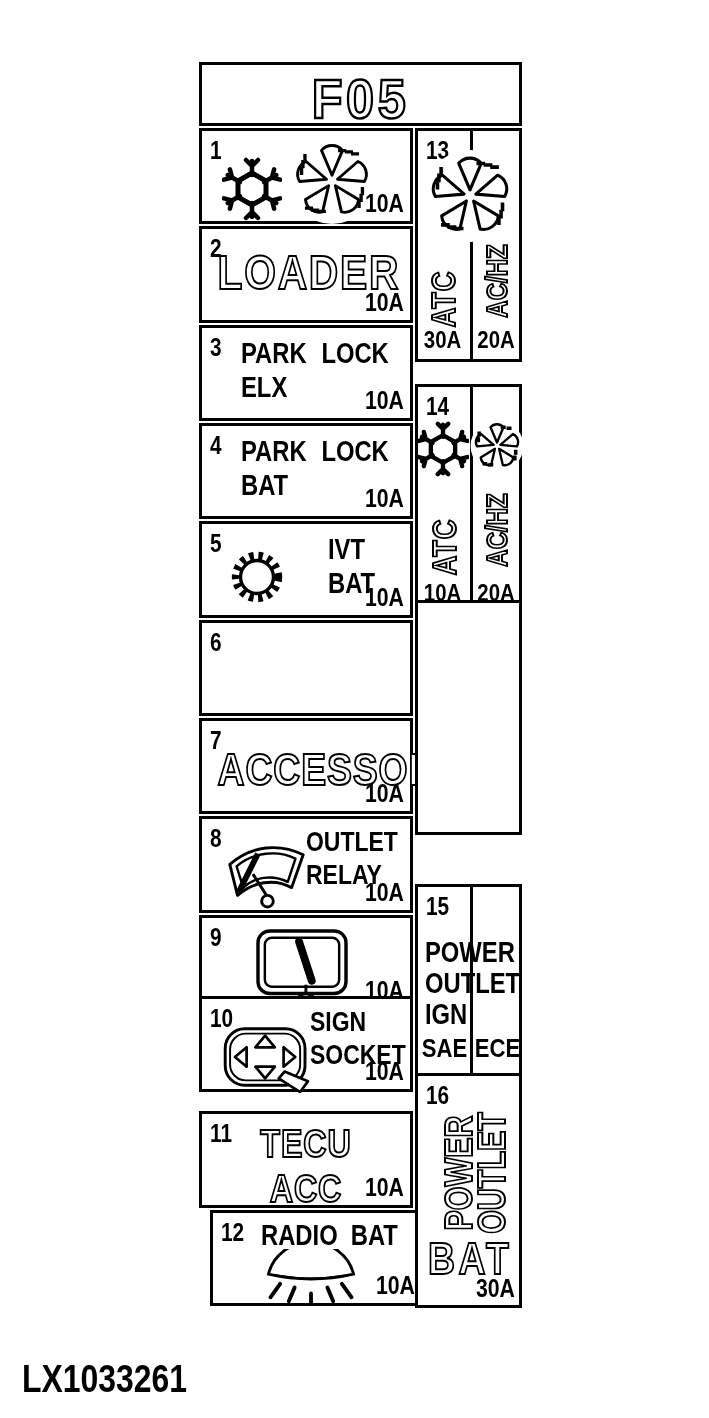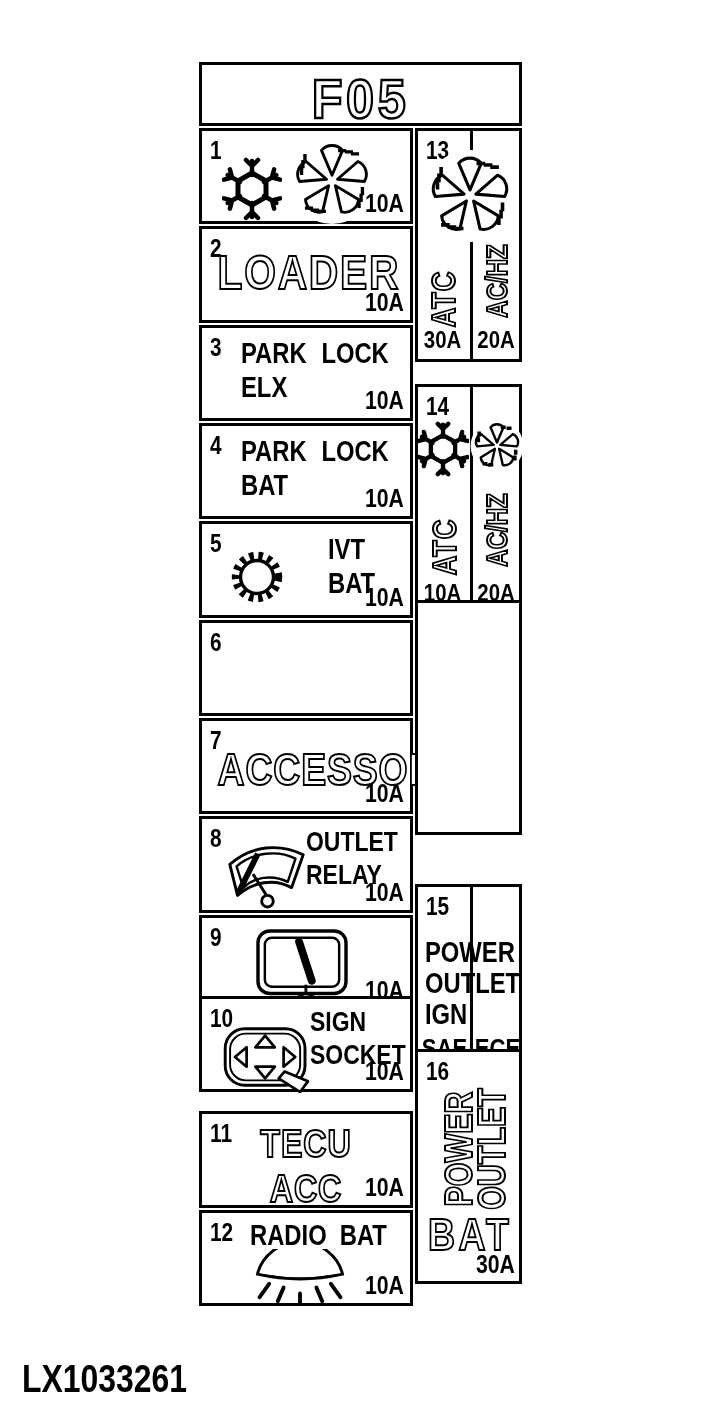--- a/index.html
+++ b/index.html
@@ -177,21 +177,21 @@
 
   <div class="cell" style="left:199px;top:1111px;width:214px;height:97px">
     <div class="num">11</div>
     <div class="clabel outline" style="top:8px;font-size:38px;line-height:45px;letter-spacing:1px">
       <div>TECU</div>
       <div>ACC</div>
     </div>
     <div class="amp">10A</div>
   </div>
 
-  <div class="cell" style="left:199px;top:1210px;width:214px;height:96px">
+  <div class="cell" style="left:210px;top:1210px;width:214px;height:96px">
     <div class="num">12</div>
     <div class="lines" style="left:48px;top:6px;font-size:29px;word-spacing:8px">RADIO BAT</div>
     <div class="amp">10A</div>
     <svg class="icon" style="left:50px;top:36px" width="96" height="56" viewBox="0 0 96 58">
       <path d="M4 26 A 45 42 0 0 1 92 26 Q 48 36 4 26 Z" fill="#fff" stroke="#000" stroke-width="3"></path>
       <path d="M9 27 Q 48 34 87 27" fill="none" stroke="#000" stroke-width="2"></path>
       <g stroke="#000" stroke-width="4" stroke-linecap="round">
         <path d="M16 36 L6 50"></path>
         <path d="M31 40 L25 54"></path>
         <path d="M65 40 L71 54"></path>
@@ -283,21 +283,21 @@
       <div>POWER</div>
       <div>OUTLET</div>
       <div>IGN</div>
     </div>
     <div class="substd" style="left:0;width:50px;top:146px">SAE</div>
     <div class="substd" style="left:53px;width:50px;top:146px">ECE</div>
     <div class="subamp" style="left:0;width:49px;bottom:8px">30A</div>
     <div class="subamp" style="left:53px;width:50px;bottom:8px">10A</div>
   </div>
 
-  <div class="cell" style="left:415px;top:1049px;width:107px;height:235px">
+  <div class="cell" style="left:415px;top:1073px;width:107px;height:235px">
     <div class="num">16</div>
     <div class="rot outline" style="left:41px;top:97px;font-size:38px">POWER</div>
     <div class="rot outline" style="left:74px;top:97px;font-size:38px">OUTLET</div>
     <div class="outline" style="position:absolute;left:10px;top:158px;font-size:44px;font-weight:bold;letter-spacing:4px;transform:scaleX(.85);transform-origin:left top">BAT</div>
     <div class="amp" style="right:4px;bottom:2px">30A</div>
   </div>
 
   <div id="figure-id">LX1033261</div>
 
 </div>

